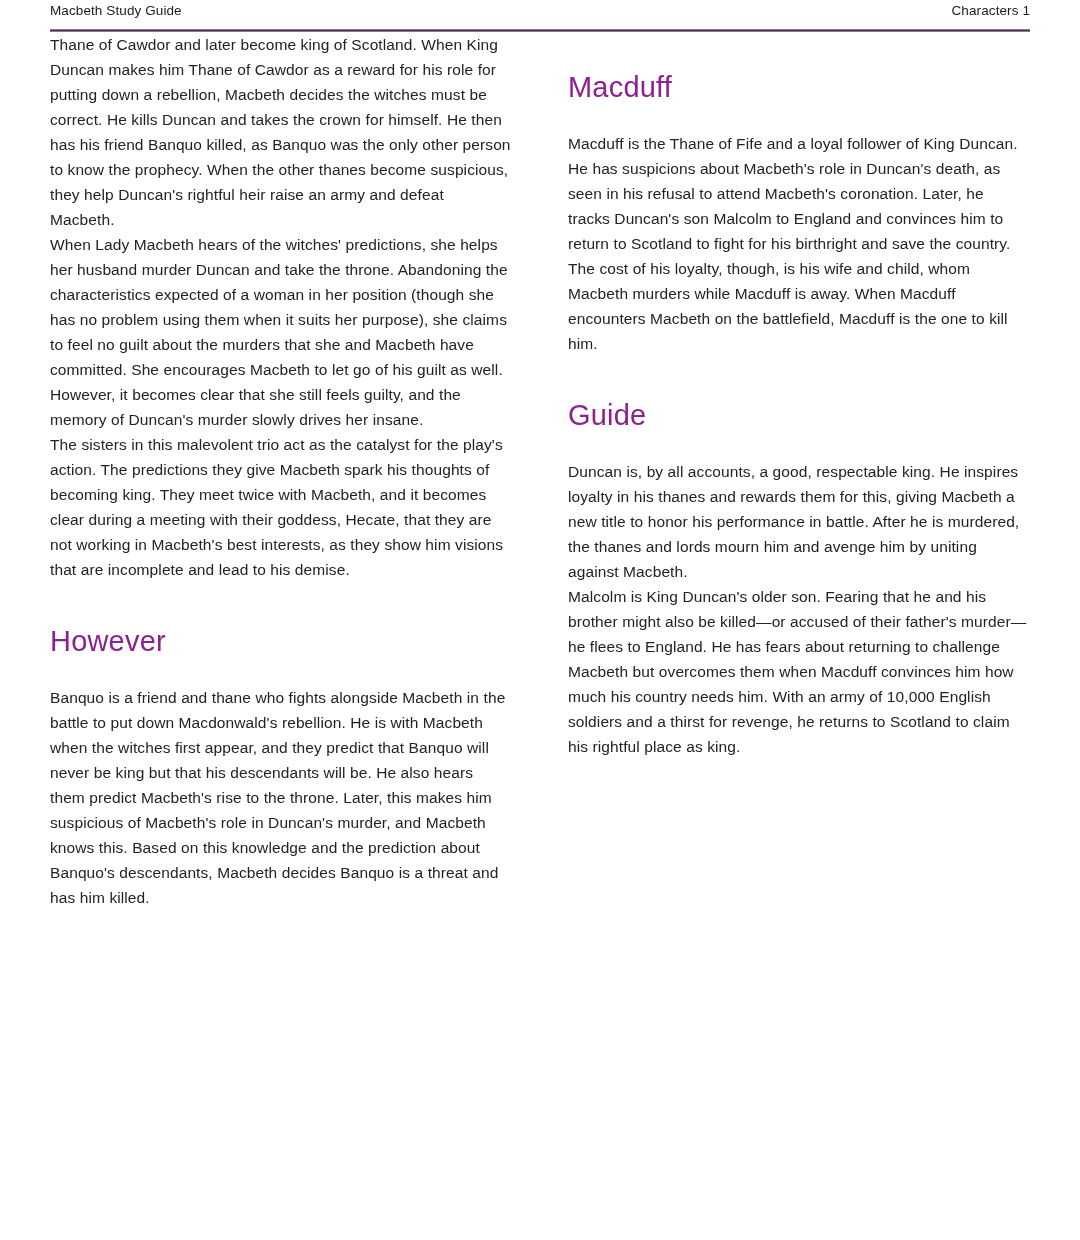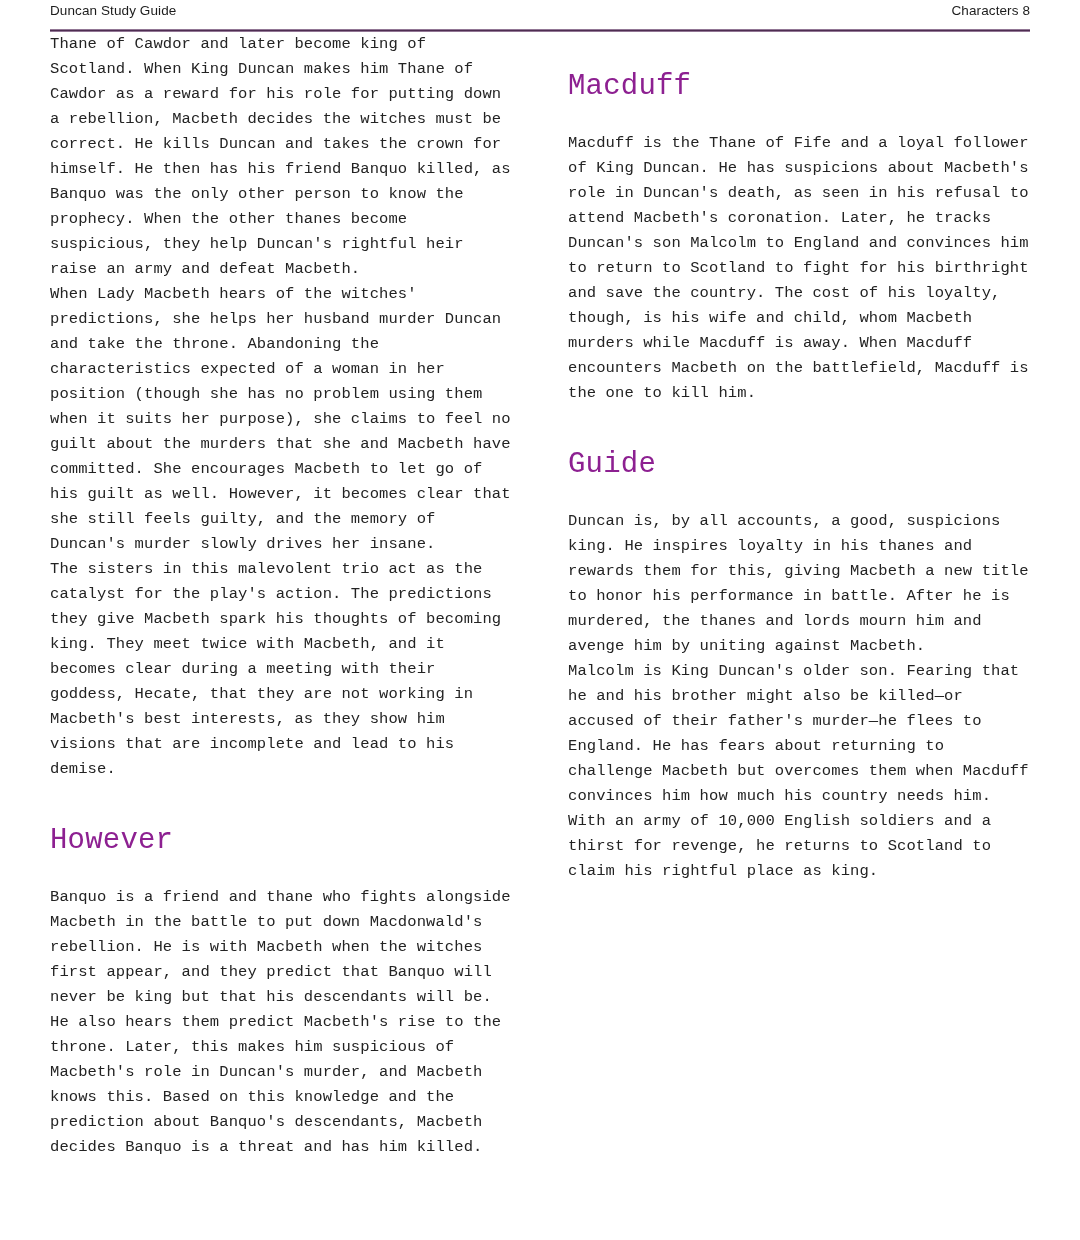--- a/index.html
+++ b/index.html
@@ -31,21 +31,20 @@
   }
   .divider {
     margin-top: 11px;
     height: 3px;
     background: linear-gradient(to bottom, #c2abc5 0%, #4e2d52 40%, #4e2d52 60%, #c2abc5 100%);
   }
   .columns {
     display: flex;
     gap: 56px;
     align-items: flex-start;
-    font-family: Liberation Mono, monospace;
   }
   .column {
     flex: 1 1 0;
     min-width: 0;
   }
   .continuation {
     margin: 30px 0 0 0;
   }
   p.body-text {
     font-size: 15.5px;
@@ -65,22 +64,22 @@
   .column > h2.char-heading:first-child {
     margin-top: 38px;
   }
 </style>
 </head>
 <body>
 
 <div class="page">
 
   <div class="running-header">
-    <span>Duncan Study Guide</span>
-    <span>Characters 8</span>
+    <span>Macbeth Study Guide</span>
+    <span>Characters 1</span>
   </div>
 
   <div class="divider"></div>
 
   <div class="columns">
 
     <div class="column">
       <p class="body-text continuation">Thane of Cawdor and later become king of Scotland. When King Duncan makes him Thane of Cawdor as a reward for his role for putting down a rebellion, Macbeth decides the witches must be correct. He kills Duncan and takes the crown for himself. He then has his friend Banquo killed, as Banquo was the only other person to know the prophecy. When the other thanes become suspicious, they help Duncan's rightful heir raise an army and defeat Macbeth.</p>
 
       <p class="body-text">When Lady Macbeth hears of the witches' predictions, she helps her husband murder Duncan and take the throne. Abandoning the characteristics expected of a woman in her position (though she has no problem using them when it suits her purpose), she claims to feel no guilt about the murders that she and Macbeth have committed. She encourages Macbeth to let go of his guilt as well. However, it becomes clear that she still feels guilty, and the memory of Duncan's murder slowly drives her insane.</p>
@@ -89,19 +88,19 @@
 
       <h2 class="char-heading">However</h2>
       <p class="body-text">Banquo is a friend and thane who fights alongside Macbeth in the battle to put down Macdonwald's rebellion. He is with Macbeth when the witches first appear, and they predict that Banquo will never be king but that his descendants will be. He also hears them predict Macbeth's rise to the throne. Later, this makes him suspicious of Macbeth's role in Duncan's murder, and Macbeth knows this. Based on this knowledge and the prediction about Banquo's descendants, Macbeth decides Banquo is a threat and has him killed.</p>
     </div>
 
     <div class="column">
       <h2 class="char-heading">Macduff</h2>
       <p class="body-text">Macduff is the Thane of Fife and a loyal follower of King Duncan. He has suspicions about Macbeth's role in Duncan's death, as seen in his refusal to attend Macbeth's coronation. Later, he tracks Duncan's son Malcolm to England and convinces him to return to Scotland to fight for his birthright and save the country. The cost of his loyalty, though, is his wife and child, whom Macbeth murders while Macduff is away. When Macduff encounters Macbeth on the battlefield, Macduff is the one to kill him.</p>
 
       <h2 class="char-heading">Guide</h2>
-      <p class="body-text">Duncan is, by all accounts, a good, suspicions king. He inspires loyalty in his thanes and rewards them for this, giving Macbeth a new title to honor his performance in battle. After he is murdered, the thanes and lords mourn him and avenge him by uniting against Macbeth.</p>
+      <p class="body-text">Duncan is, by all accounts, a good, respectable king. He inspires loyalty in his thanes and rewards them for this, giving Macbeth a new title to honor his performance in battle. After he is murdered, the thanes and lords mourn him and avenge him by uniting against Macbeth.</p>
 
       <p class="body-text">Malcolm is King Duncan's older son. Fearing that he and his brother might also be killed—or accused of their father's murder—he flees to England. He has fears about returning to challenge Macbeth but overcomes them when Macduff convinces him how much his country needs him. With an army of 10,000 English soldiers and a thirst for revenge, he returns to Scotland to claim his rightful place as king.</p>
     </div>
 
   </div>
 </div>
 
 </body></html>

